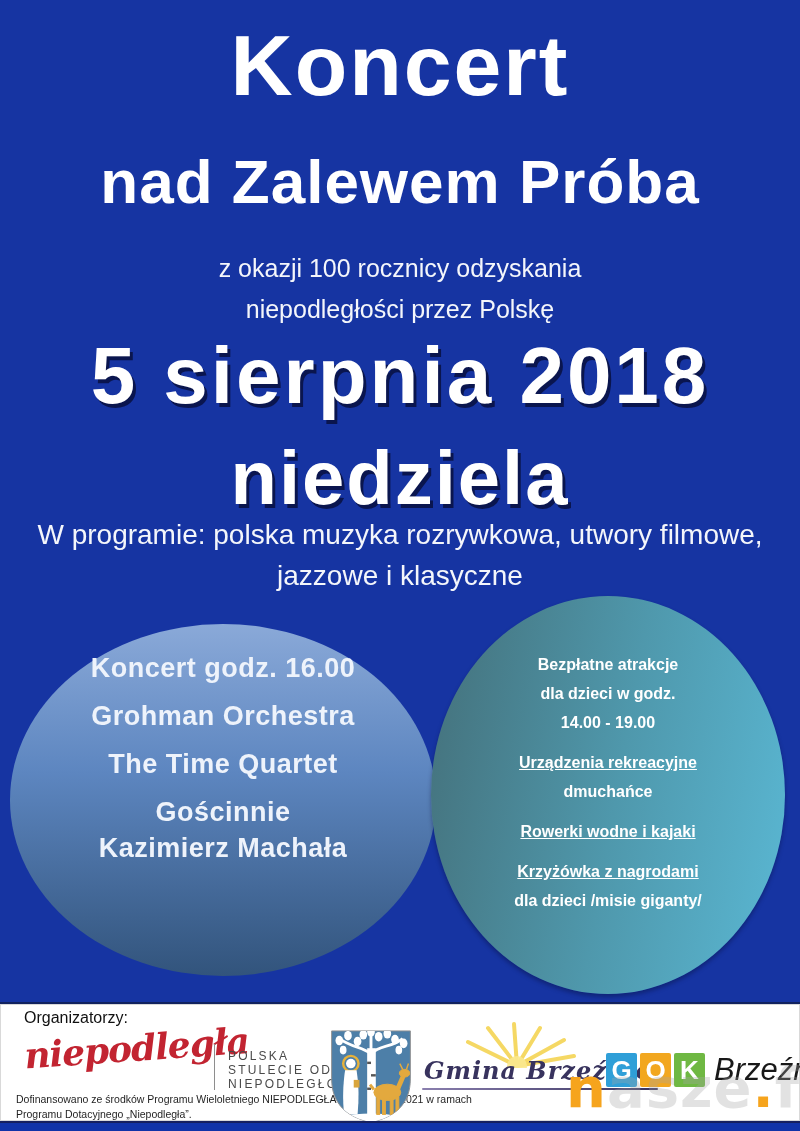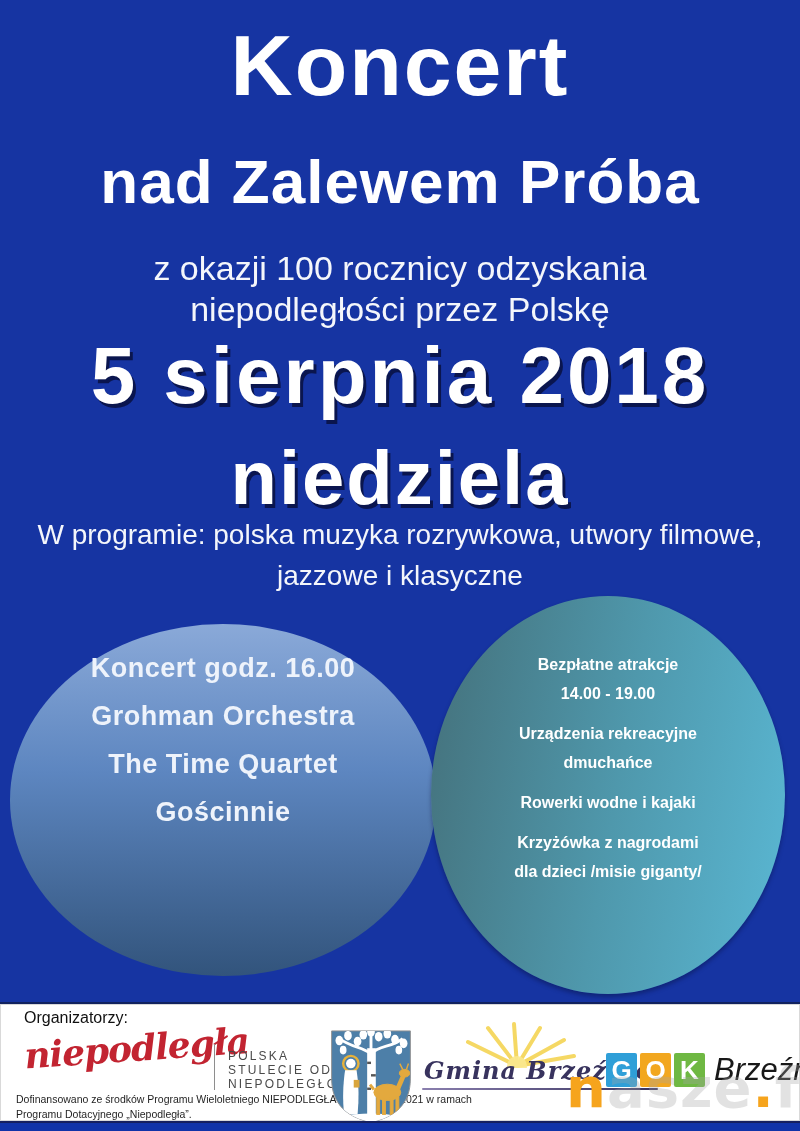--- a/index.html
+++ b/index.html
@@ -6,21 +6,21 @@
   html,body { background:#333; }
   .poster {
     position:relative; width:800px; height:1131px; margin:0 auto;
     background:#1634a2; overflow:hidden;
     font-family:"Liberation Sans", sans-serif; color:#fff;
   }
   .center { position:absolute; left:0; width:100%; text-align:center; }
 
   .title      { top:16px;  font-size:86px; font-weight:700; letter-spacing:2px; }
   .subtitle   { top:146px; font-size:62px; font-weight:700; letter-spacing:1px; }
-  .occasion   { top:248px; font-size:34px; line-height:41px; font-weight:400; color:#f4f6fb; }
+  .occasion   { top:248px; font-size:25px; line-height:41px; font-weight:400; color:#f4f6fb; }
   .date-line  { top:330px; font-size:80px; font-weight:700; letter-spacing:3px;
                 text-shadow:3px 4px 0 rgba(8,16,64,.85); }
   .day-line   { top:434px; font-size:76px; font-weight:700; letter-spacing:2px;
                 text-shadow:3px 4px 0 rgba(8,16,64,.85); }
   .program    { top:514px; font-size:28px; line-height:41px; color:#f4f6fb; }
 
   .bubble { position:absolute; border-radius:50%; text-align:center; }
   .bubble-left {
     left:10px; top:624px; width:426px; height:352px;
     background:linear-gradient(180deg,#8aa9d8 0%, #5d86c0 42%, #32547c 100%);
@@ -28,21 +28,21 @@
   }
   .bubble-left div { line-height:29px; margin-bottom:19px; }
   .bubble-left div.tight { margin-bottom:7px; }
   .bubble-right {
     left:431px; top:596px; width:354px; height:398px;
     background:linear-gradient(100deg,#44707a 0%, #4f98ac 52%, #5ab8d4 100%);
     box-shadow:0 3px 4px rgba(5,10,40,.35);
     padding-top:54px; font-size:16px; font-weight:700; color:#fff;
   }
   .bubble-right div { line-height:29px; }
-  .bubble-right div.gap { margin-top:11px; }
+  .bubble-right div.gap { margin-top:11px;text-decoration:underline; }
 
   .footer {
     position:absolute; left:0; top:1002px; width:800px; height:119px;
     background:#ffffff; color:#111;
     border-top:2px solid #12225f;
     box-shadow:inset 0 0 0 1px #d9d9d9;
   }
   .organizers-label { position:absolute; left:24px; top:5px; font-size:16px; color:#101010; }
   .niepodlegla-logo {
     position:absolute; left:24px; top:24px; width:190px; text-align:center;
@@ -104,24 +104,26 @@
   <div class="center program">
     <div>W programie: polska muzyka rozrywkowa, utwory filmowe,</div>
     <div>jazzowe i klasyczne</div>
   </div>
 
   <div class="bubble bubble-left">
     <div>Koncert godz. 16.00</div>
     <div>Grohman Orchestra</div>
     <div>The Time Quartet</div>
     <div class="tight">Gościnnie</div>
+    <div>Kazimierz Machała</div>
   </div>
 
   <div class="bubble bubble-right">
     <div>Bezpłatne atrakcje</div>
+    <div>dla dzieci w godz.</div>
     <div>14.00 - 19.00</div>
     <div class="gap">Urządzenia rekreacyjne</div>
     <div>dmuchańce</div>
     <div class="gap">Rowerki wodne i kajaki</div>
     <div class="gap">Krzyżówka z nagrodami</div>
     <div>dla dzieci /misie giganty/</div>
   </div>
 
   <div class="footer">
     <div class="organizers-label">Organizatorzy:</div>

